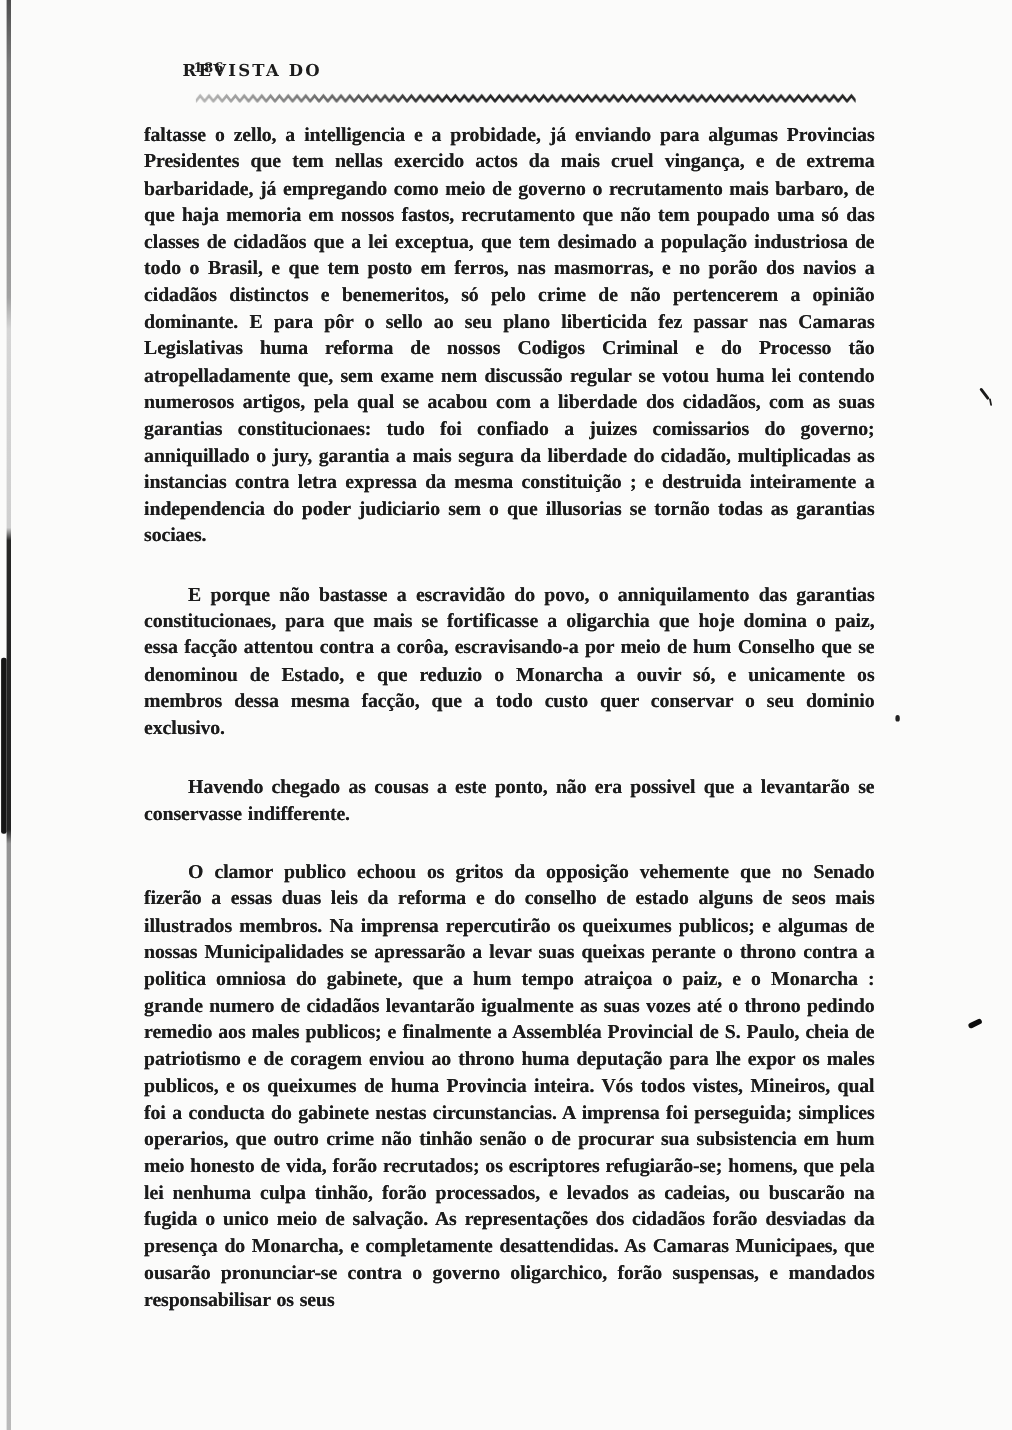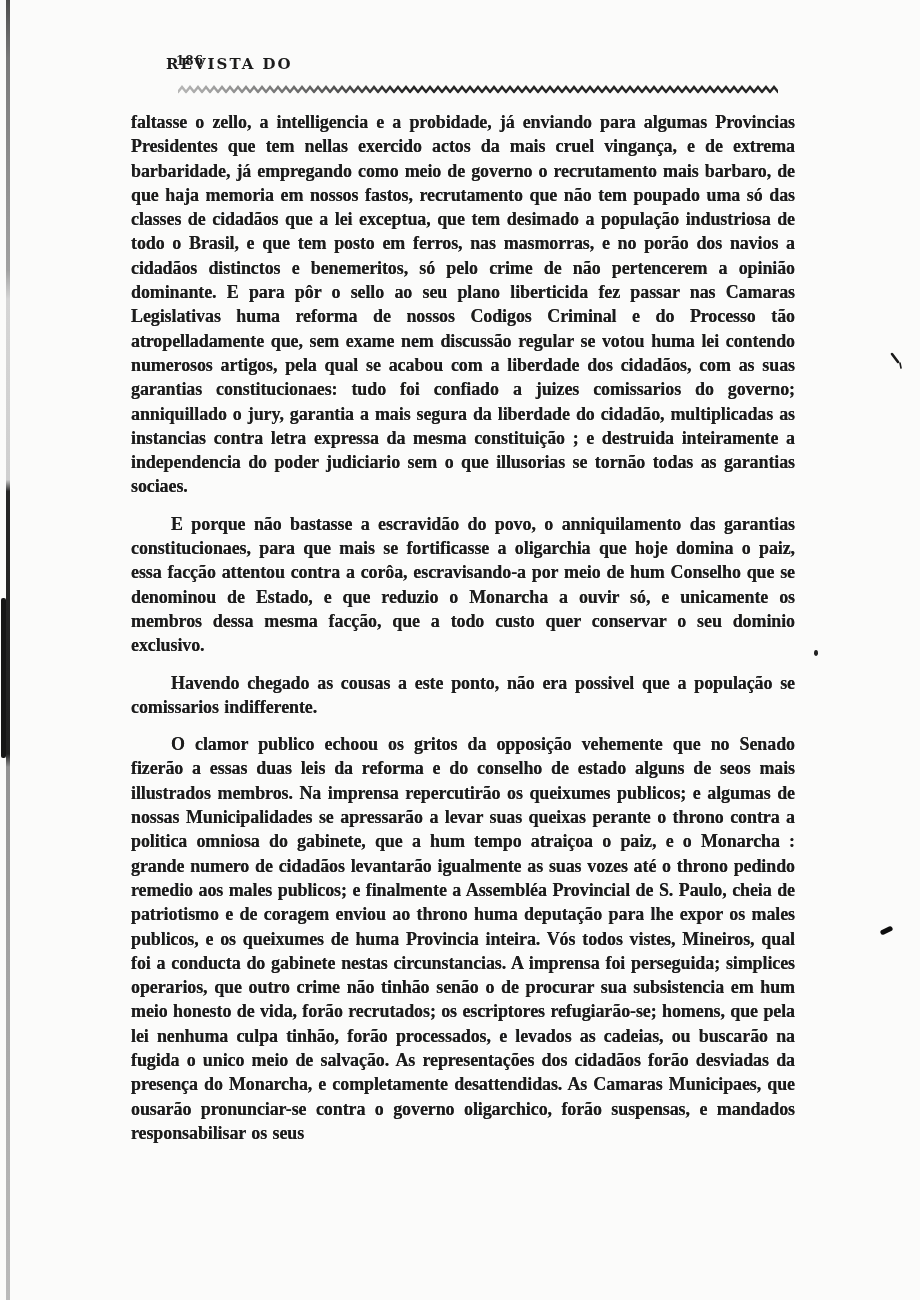--- a/index.html
+++ b/index.html
@@ -42,21 +42,21 @@
   }
   
   .page-text{
     position:absolute;left:131px;top:110px;width:664px;
     font-size:18px;font-weight:700;line-height:24.3px;
     text-align:justify;
     letter-spacing:-.1px;word-spacing:1px;
     text-shadow:0 0 .4px rgba(20,20,20,.75);
   }
   .page-text p{margin:0;font-family:Liberation Serif, serif;}
-  .page-text p + p{margin-top:13px;text-indent:40px;}
+  .page-text p + p{margin-top:29px;text-indent:40px;}
   
   .ink-tick{position:absolute;left:889px;top:352px;}
   .ink-dot{
     position:absolute;left:814px;top:650px;width:4px;height:6px;
     background:#222;border-radius:50% 50% 45% 45%;
   }
   .ink-dash{
     position:absolute;left:880px;top:928px;width:13px;height:5px;
     background:#0d0d0d;border-radius:3px;transform:rotate(-26deg);
   }
@@ -78,21 +78,21 @@
         <path d="M0 9 L4 4 L8 9" fill="none" stroke="#262626" stroke-width="2.4" stroke-linecap="round"></path>
       </pattern>
     </defs>
     <rect x="0" y="0" width="600" height="13" fill="url(#zigzag)"></rect>
   </svg>
   <div class="wavy-fade"></div>
 
   <main class="page-text">
     <p>faltasse o zello, a intelligencia e a probidade, já enviando para algumas Provincias Presidentes que tem nellas exercido actos da mais cruel vingança, e de extrema barbaridade, já empregando como meio de governo o recrutamento mais barbaro, de que haja memoria em nossos fastos, recrutamento que não tem poupado uma só das classes de cidadãos que a lei exceptua, que tem desimado a população industriosa de todo o Brasil, e que tem posto em ferros, nas masmorras, e no porão dos navios a cidadãos distinctos e benemeritos, só pelo crime de não pertencerem a opinião dominante.  E para pôr o sello ao seu plano liberticida fez passar nas Camaras Legislativas huma reforma de nossos Codigos Criminal e do Processo tão atropelladamente que, sem exame nem discussão regular se votou huma lei contendo numerosos artigos, pela qual se acabou com a liberdade dos cidadãos, com as suas garantias constitucionaes: tudo foi confiado a juizes comissarios do governo; anniquillado o jury, garantia a mais segura da liberdade do cidadão, multiplicadas as instancias contra letra expressa da mesma constituição ; e destruida inteiramente a independencia do poder judiciario sem o que illusorias se tornão todas as garantias sociaes.</p>
     <p>E porque não bastasse a escravidão do povo, o anniquilamento das garantias constitucionaes, para que mais se fortificasse a oligarchia que hoje domina o paiz, essa facção attentou contra a corôa, escravisando-a por meio de hum Conselho que se denominou de Estado, e que reduzio o Monarcha a ouvir só, e unicamente os membros dessa mesma facção, que a todo custo quer conservar o seu dominio exclusivo.</p>
-    <p>Havendo chegado as cousas a este ponto, não era possivel que a população se comissarios indifferente.</p>
+    <p>Havendo chegado as cousas a este ponto, não era possivel que a levantarão se conservasse indifferente.</p>
     <p>O clamor publico echoou os gritos da opposição vehemente que no Senado fizerão a essas duas leis da reforma e do conselho de estado alguns de seos mais illustrados membros.  Na imprensa repercutirão os queixumes publicos; e algumas de nossas Municipalidades se apressarão a levar suas queixas perante o throno contra a politica omniosa do gabinete, que a hum tempo atraiçoa o paiz, e o Monarcha : grande numero de cidadãos levantarão igualmente as suas vozes até o throno pedindo remedio aos males publicos; e finalmente a Assembléa Provincial de S. Paulo, cheia de patriotismo e de coragem enviou ao throno huma deputação para lhe expor os males publicos, e os queixumes de huma Provincia inteira.  Vós todos vistes, Mineiros, qual foi a conducta do gabinete nestas circunstancias.  A imprensa foi perseguida; simplices operarios, que outro crime não tinhão senão o de procurar sua subsistencia em hum meio honesto de vida, forão recrutados; os escriptores refugiarão-se; homens, que pela lei nenhuma culpa tinhão, forão processados, e levados as cadeias, ou buscarão na fugida o unico meio de salvação.  As representações dos cidadãos forão desviadas da presença do Monarcha, e completamente desattendidas.  As Camaras Municipaes, que ousarão pronunciar-se contra o governo oligarchico, forão suspensas, e mandados responsabilisar os seus</p>
   </main>
 
   <svg class="ink-tick" width="16" height="18" aria-hidden="true">
     <path d="M3 2 L9 10" stroke="#1a1a1a" stroke-width="2.6" stroke-linecap="round"></path>
     <path d="M11 11 L12 16" stroke="#1a1a1a" stroke-width="1.6" stroke-linecap="round"></path>
   </svg>
   <div class="ink-dot"></div>
   <div class="ink-dash"></div>
 

